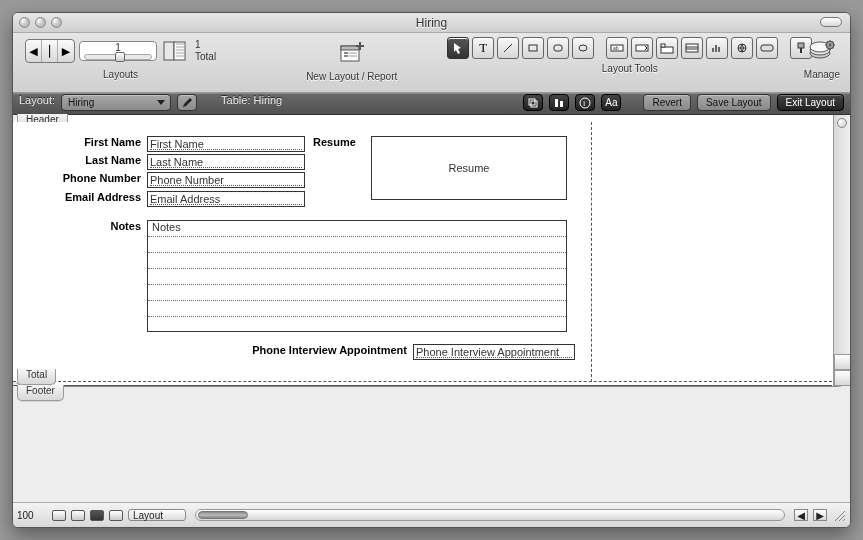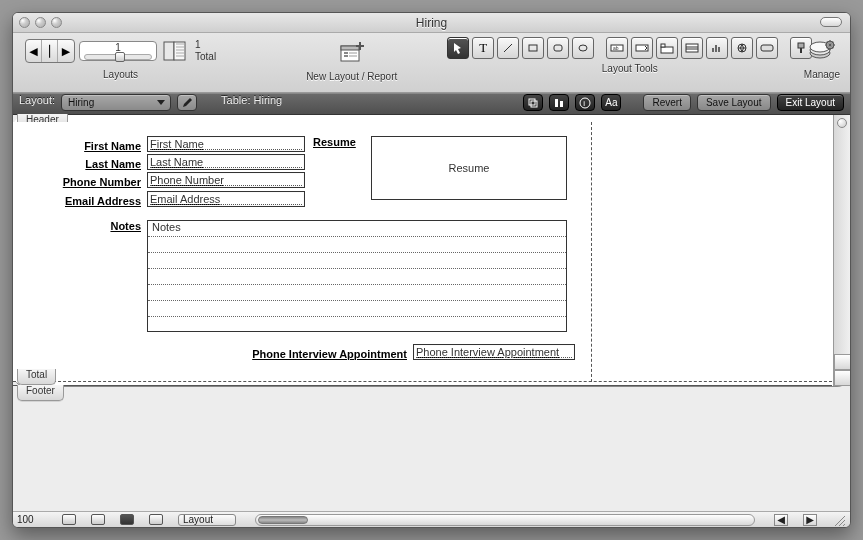--- a/index.html
+++ b/index.html
@@ -110,21 +110,21 @@
     border-radius:0 0 5px 5px;
     font-size:10px; color:#333;
     box-shadow: 0 1px 0 rgba(0,0,0,.1);
   }
   .canvas {
     position:absolute; left:0; top:7px; right:18px; height:260px;
     background:#fff;
   }
   .dashv { position:absolute; top:0; bottom:0; right:0; border-right:1px dashed #555; width:0; left:578px;}
   .dashh { position:absolute; left:0; right:0; bottom:0; border-bottom:1px dashed #555; height:0;}
-  .formrow { position:absolute; display:flex; align-items:flex-end; gap:6px;text-decoration:underline;}
+  .formrow { position:absolute; display:flex; align-items:flex-start; gap:6px;}
   .flabel { width:98px; text-align:right; font-weight:bold; font-size:11px; color:#000;}
   .fieldbox {
     width:158px; height:16px; border:1px solid #333; background:#fff;
     font-size:11px; color:#333; padding:0 2px;
     display:flex; align-items:center;
     box-shadow: inset 0 0 0 1px rgba(0,0,0,.02);
     position:relative;
   }
   .dotted-base{ position:absolute; left:2px; right:2px; bottom:1px; border-bottom:1px dotted #555;}
   .resumebox { position:absolute; left:358px; top:14px; width:196px; height:64px; border:1px solid #333; display:flex; align-items:center; justify-content:center; font-size:11px; color:#333;}
@@ -137,22 +137,22 @@
   }
   .vscroll { position:absolute; right:0; top:0; bottom:0; width:17px; background:linear-gradient(to left,#f0f0f0,#d8d8d8); border-left:1px solid #999;}
   .vscroll .arr{ width:17px; height:16px; background:linear-gradient(#fff,#d8d8d8); border:1px solid #999; position:absolute;}
   .vscroll .up{ bottom:16px;} .vscroll .dn{ bottom:0;}
   .scrolldot{ position:absolute; right:3px; top:3px; width:10px; height:10px; border-radius:50%; background:radial-gradient(circle at 30% 30%, #fff,#c9c9c9); border:1px solid #888;}
 
   .statusbar {
     height: 16px;
     background: linear-gradient(#f4f4f4,#d8d8d8);
     border-top:1px solid #aaa;
-    display:flex; align-items:center; gap:15px;
-    padding:3px 4px; font-size:10px; color:#222;
+    display:flex; align-items:center; gap:5px;
+    padding:12px 4px; font-size:10px; color:#222;
     position:absolute; left:0; right:0; bottom:0;
   }
   .zoombox{ width:30px; text-align:left;}
   .miniicon{ width:14px; height:11px; border:1px solid #555; background:linear-gradient(#fff,#ccc); border-radius:2px;}
   .miniicon.dark{ background:linear-gradient(#555,#333);}
   .status-dd{ height:12px; width:58px; border:1px solid #888; border-radius:3px; background:linear-gradient(#fdfdfd,#ddd); font-size:10px; display:flex; align-items:center; padding:0 4px;}
   .hscroll{ flex:1; height:12px; border:1px solid #999; border-radius:7px; background:linear-gradient(#fff,#d8d8d8); position:relative; margin:0 4px;}
   .hscroll .hthumb{ position:absolute; left:2px; top:1px; width:50px; height:8px; border:1px solid #777; border-radius:5px; background:linear-gradient(#888,#bbb,#888);}
   .harrow{ width:14px; height:12px; border:1px solid #888; background:linear-gradient(#fff,#d8d8d8); display:flex; align-items:center; justify-content:center;}
   svg{display:block;}

